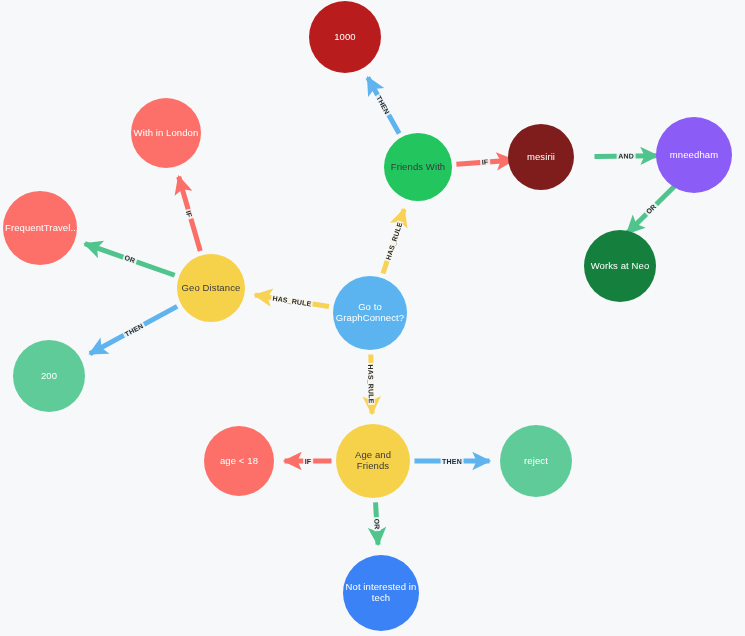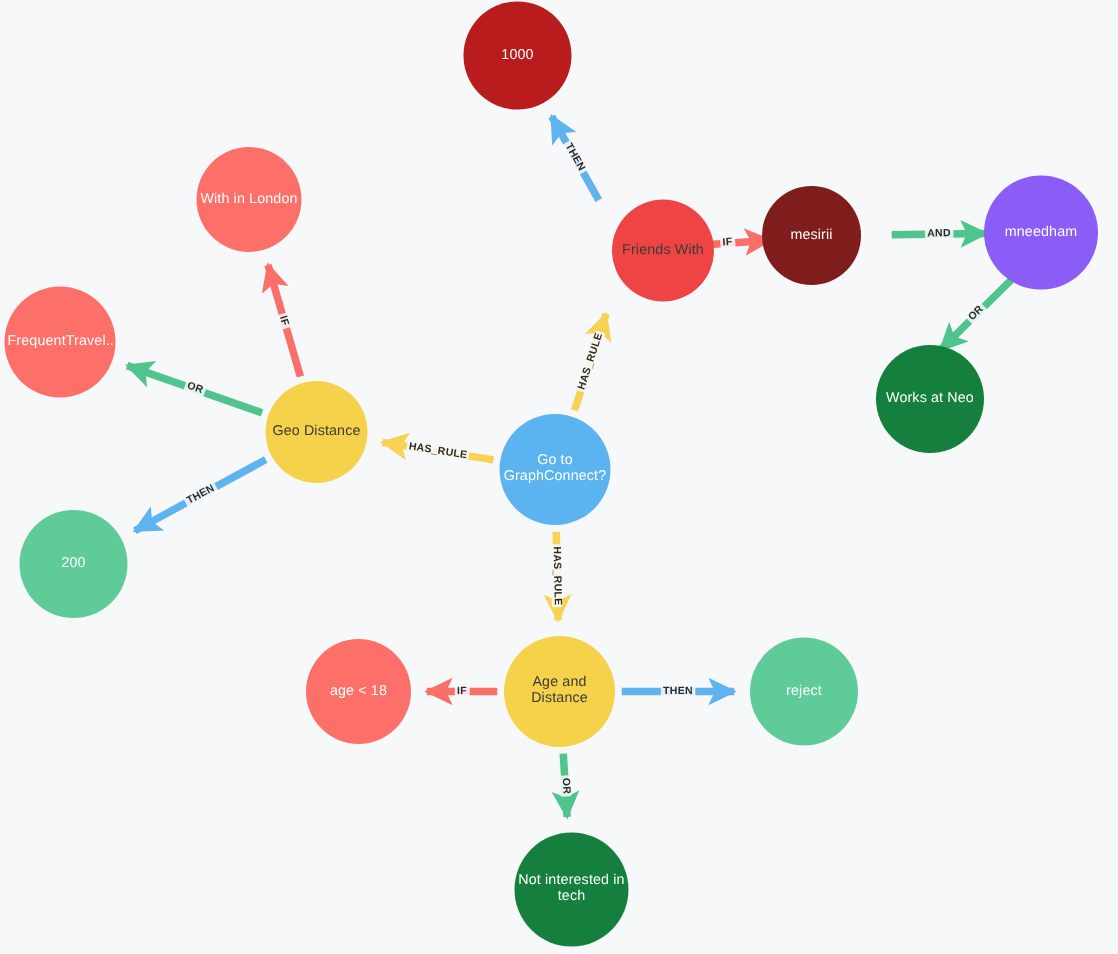--- a/index.html
+++ b/index.html
@@ -134,21 +134,21 @@
       <div class="edge-label" style="left: 452px; top: 461px; transform: translate(-50%, -50%) rotate(0deg);">THEN</div>
       <div class="edge-label" style="left: 376.788px; top: 523.506px; transform: translate(-50%, -50%) rotate(86.53deg);">OR</div>
     </div>
   <div id="node-layer">
       <div class="node" style="left: 309px; top: 1px; width: 72px; height: 72px; background: #b91c1c;">
         <span class="node-label">1000</span>
       </div>
       <div class="node" style="left: 131px; top: 98px; width: 70px; height: 70px; background: rgb(252, 112, 105);">
         <span class="node-label">With in London</span>
       </div>
-      <div class="node dark-text" style="left: 408px; top: 133px; width: 68px; height: 68px; background: #ef4444;">
+      <div class="node dark-text" style="left: 384px; top: 133px; width: 68px; height: 68px; background: #22c55e;">
         <span class="node-label">Friends With</span>
       </div>
       <div class="node" style="left: 508px; top: 124px; width: 66px; height: 66px; background: #7f1d1d;">
         <span class="node-label">mesirii</span>
       </div>
       <div class="node" style="left: 656px; top: 117px; width: 76px; height: 76px; background: #8b5cf6;">
         <span class="node-label">mneedham</span>
       </div>
       <div class="node" style="left: 3px; top: 191px; width: 74px; height: 74px; background: rgb(252, 112, 105);">
         <span class="node-label">FrequentTravel...</span>
@@ -162,22 +162,22 @@
       <div class="node" style="left: 333px; top: 276px; width: 74px; height: 74px; background: rgb(91, 180, 239);">
         <span class="node-label">Go to GraphConnect?</span>
       </div>
       <div class="node" style="left: 13px; top: 340px; width: 72px; height: 72px; background: rgb(94, 203, 153);">
         <span class="node-label">200</span>
       </div>
       <div class="node" style="left: 204px; top: 426px; width: 70px; height: 70px; background: rgb(252, 112, 105);">
         <span class="node-label">age &lt; 18</span>
       </div>
       <div class="node dark-text" style="left: 336px; top: 424px; width: 74px; height: 74px; background: rgb(246, 209, 74);">
-        <span class="node-label">Age and Distance</span>
+        <span class="node-label">Age and Friends</span>
       </div>
       <div class="node" style="left: 500px; top: 425px; width: 72px; height: 72px; background: rgb(94, 203, 153);">
         <span class="node-label">reject</span>
       </div>
-      <div class="node" style="left: 343px; top: 555px; width: 76px; height: 76px; background: #15803d;">
+      <div class="node" style="left: 343px; top: 555px; width: 76px; height: 76px; background: #3b82f6;">
         <span class="node-label">Not interested in tech</span>
       </div>
     </div>
 </div>
 
 </body></html>

